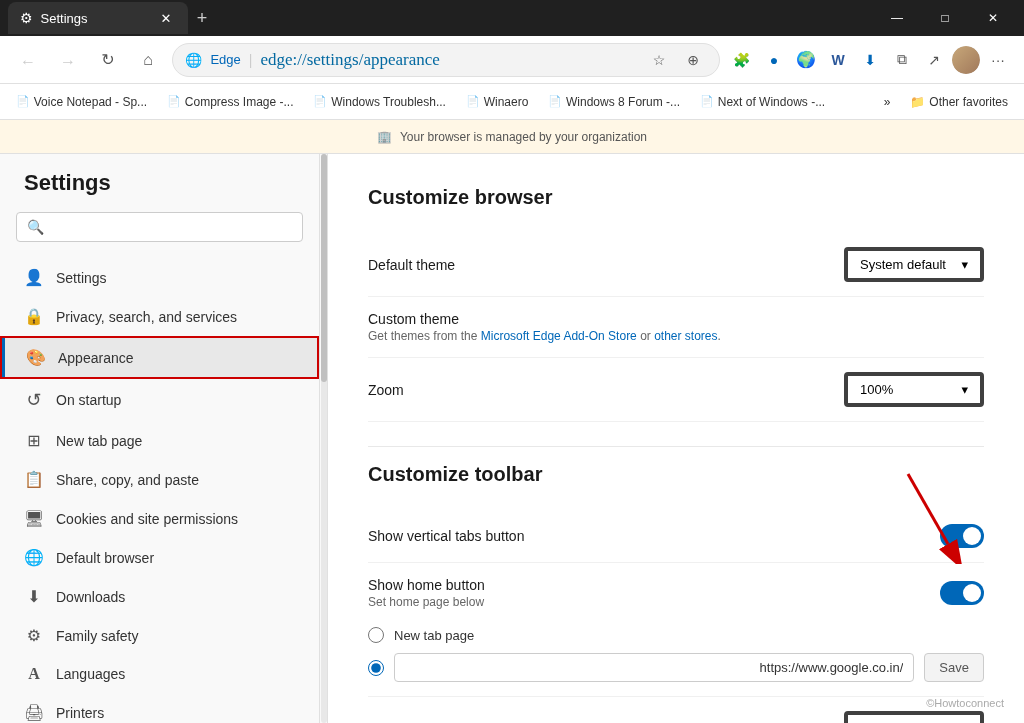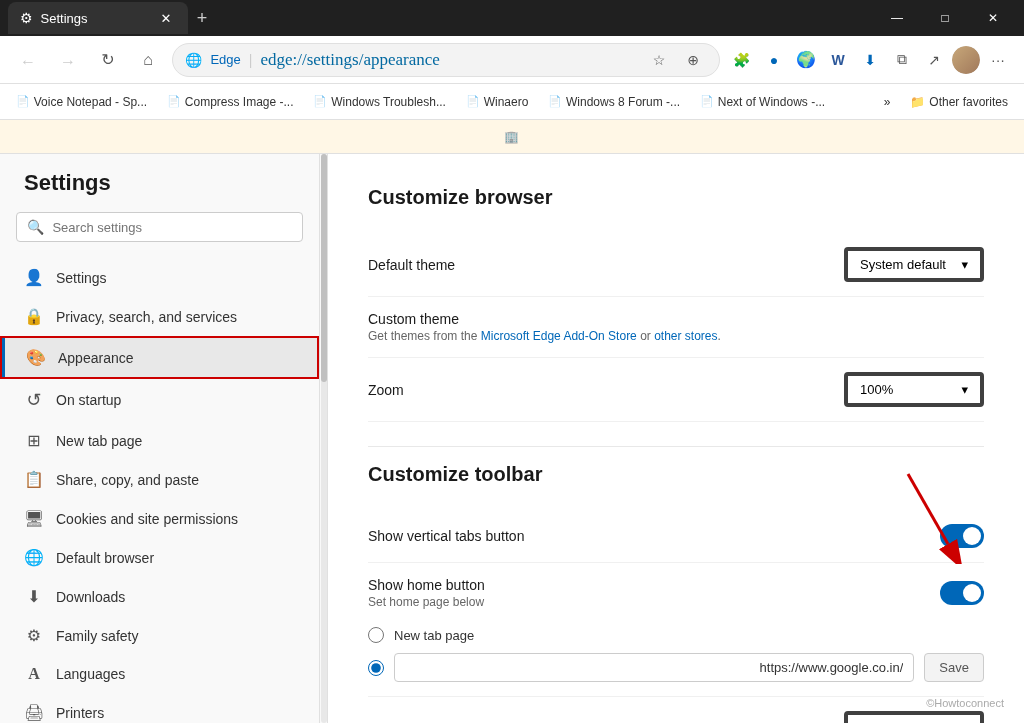--- a/index.html
+++ b/index.html
@@ -212,29 +212,29 @@
   </div>
   <div class="more-bookmarks">»</div>
   <div class="other-favorites">
     <span>📁</span>
     <span>Other favorites</span>
   </div>
 </div>
 
 <div class="info-bar">
   <span>🏢</span>
+  <span>Your browser is managed by your organization</span>
 </div>
 
 <div class="main-layout">
 
   <div class="sidebar">
     <div class="sidebar-title">Settings</div>
     <div class="search-box">
       <span class="search-icon-svg">🔍</span>
-      <input type="text" placeholder="Search settings" style="">
     </div>
 
     <div class="sidebar-item">
       <span class="sidebar-item-icon">👤</span>
       <span>Settings</span>
     </div>
     <div class="sidebar-item">
       <span class="sidebar-item-icon">🔒</span>
       <span>Privacy, search, and services</span>
     </div>

